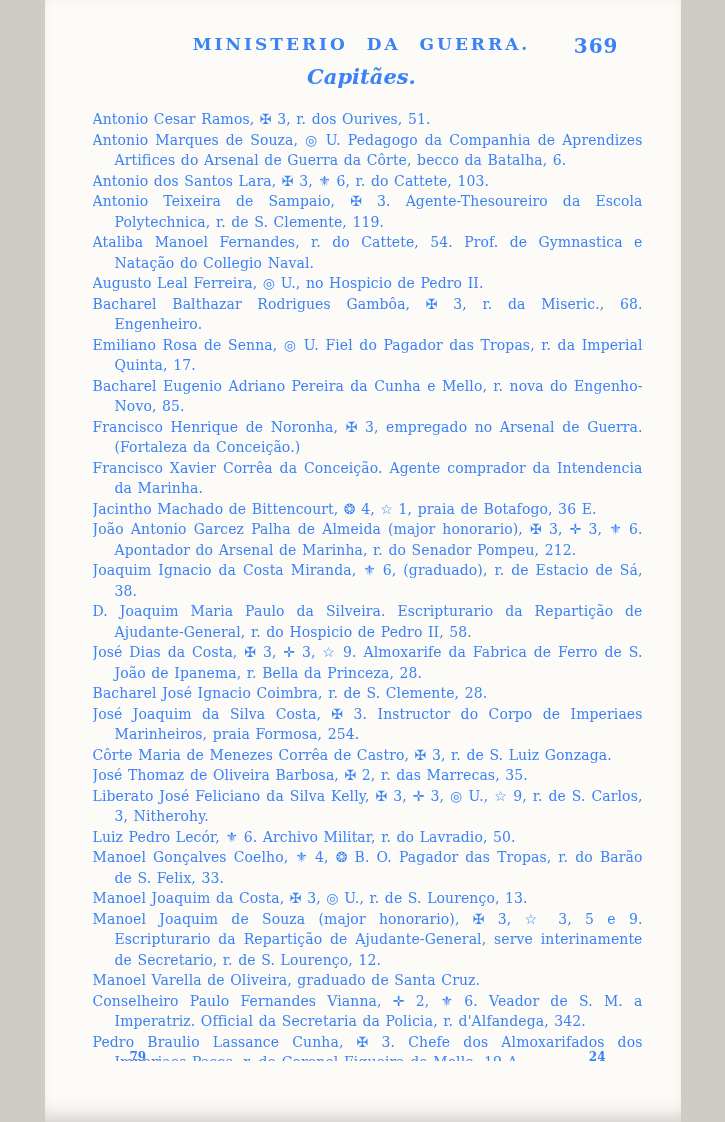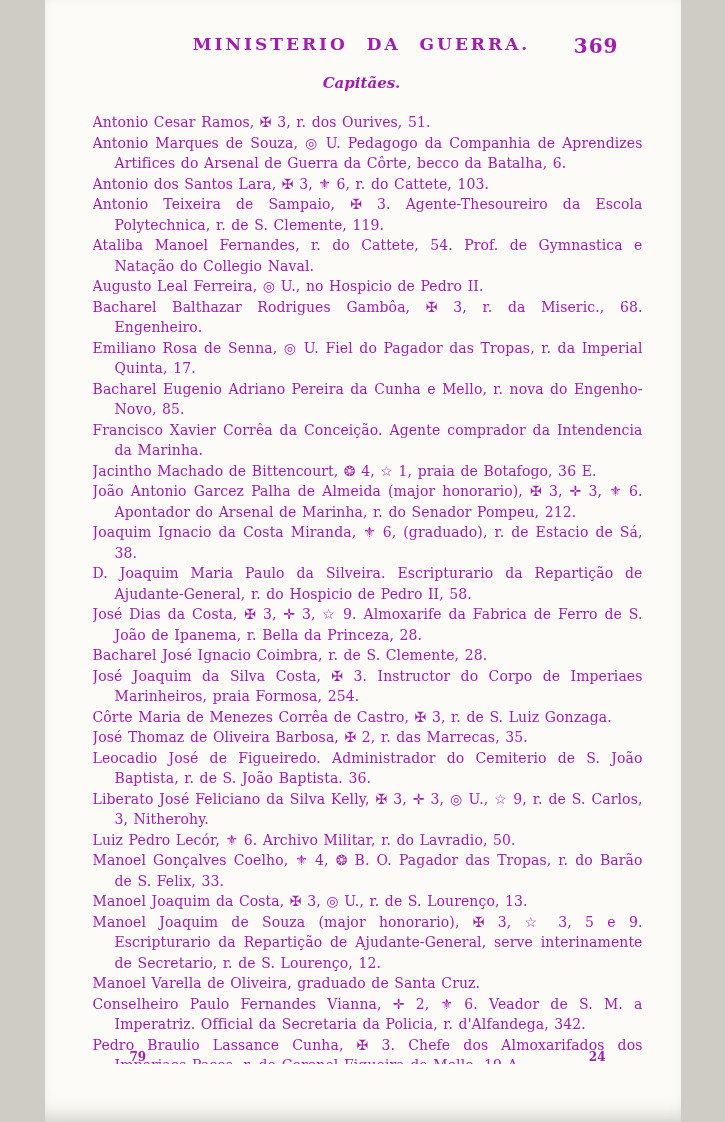--- a/index.html
+++ b/index.html
@@ -5,21 +5,21 @@
   html, body { margin: 0; padding: 0; background: #cfccc5; }
   .page {
     position: relative;
     width: 636px;
     height: 1122px;
     margin: 0 auto;
     background: #fcfbf7;
     box-sizing: border-box;
     padding: 34px 38px 0 36px;
     font-family: "DejaVu Serif", "Liberation Serif", serif;
-    color: #a21caf;
+    color: #3b82f6;
     box-shadow: inset 0 -16px 20px -12px rgba(60,55,45,0.25), inset 0 4px 10px -8px rgba(60,55,45,0.15);
     overflow: hidden;
   }
   .header { position: relative; text-align: center; height: 24px; }
   .title {
     display: inline-block;
     font-weight: bold;
     font-size: 17px;
     letter-spacing: 3px;
     word-spacing: 10px;
@@ -29,22 +29,22 @@
     right: 24px;
     top: 0;
     font-weight: bold;
     font-size: 20px;
     letter-spacing: 1px;
   }
   .section-title {
     text-align: center;
     font-style: italic;
     font-weight: bold;
-    font-size: 15px;
-    margin-top: 16px;
+    font-size: 21px;
+    margin-top: 6px;
   }
   .entries {
     margin-top: 20px;
     font-size: 14px;
     line-height: 20.5px;
     letter-spacing: 0.1px;
     word-spacing: 1px;
     height: 952px;
     overflow: hidden;
     margin-left: 12px;
@@ -82,31 +82,31 @@
   <div class="entries">
     <p class="entry">Antonio Cesar Ramos, ✠ 3, r. dos Ourives, 51.</p>
     <p class="entry">Antonio Marques de Souza, ◎ U. Pedagogo da Companhia de Aprendizes Artifices do Arsenal de Guerra da Côrte, becco da Batalha, 6.</p>
     <p class="entry">Antonio dos Santos Lara, ✠ 3, ⚜ 6, r. do Cattete, 103.</p>
     <p class="entry">Antonio Teixeira de Sampaio, ✠ 3. Agente-Thesoureiro da Escola Polytechnica, r. de S. Clemente, 119.</p>
     <p class="entry">Ataliba Manoel Fernandes, r. do Cattete, 54. Prof. de Gymnastica e Natação do Collegio Naval.</p>
     <p class="entry">Augusto Leal Ferreira, ◎ U., no Hospicio de Pedro II.</p>
     <p class="entry">Bacharel Balthazar Rodrigues Gambôa, ✠ 3, r. da Miseric., 68. Engenheiro.</p>
     <p class="entry">Emiliano Rosa de Senna, ◎ U. Fiel do Pagador das Tropas, r. da Imperial Quinta, 17.</p>
     <p class="entry">Bacharel Eugenio Adriano Pereira da Cunha e Mello, r. nova do Engenho-Novo, 85.</p>
+    <p class="entry">Francisco Henrique de Noronha, ✠ 3, empregado no Arsenal de Guerra. (Fortaleza da Conceição.)</p>
     <p class="entry">Francisco Xavier Corrêa da Conceição. Agente comprador da Intendencia da Marinha.</p>
     <p class="entry">Jacintho Machado de Bittencourt, ❂ 4, ☆ 1, praia de Botafogo, 36 E.</p>
     <p class="entry">João Antonio Garcez Palha de Almeida (major honorario), ✠ 3, ✛ 3, ⚜ 6. Apontador do Arsenal de Marinha, r. do Senador Pompeu, 212.</p>
     <p class="entry">Joaquim Ignacio da Costa Miranda, ⚜ 6, (graduado), r. de Estacio de Sá, 38.</p>
     <p class="entry">D. Joaquim Maria Paulo da Silveira. Escripturario da Repartição de Ajudante-General, r. do Hospicio de Pedro II, 58.</p>
     <p class="entry">José Dias da Costa, ✠ 3, ✛ 3, ☆ 9. Almoxarife da Fabrica de Ferro de S. João de Ipanema, r. Bella da Princeza, 28.</p>
     <p class="entry">Bacharel José Ignacio Coimbra, r. de S. Clemente, 28.</p>
     <p class="entry">José Joaquim da Silva Costa, ✠ 3. Instructor do Corpo de Imperiaes Marinheiros, praia Formosa, 254.</p>
     <p class="entry">Côrte Maria de Menezes Corrêa de Castro, ✠ 3, r. de S. Luiz Gonzaga.</p>
     <p class="entry">José Thomaz de Oliveira Barbosa, ✠ 2, r. das Marrecas, 35.</p>
-    <p class="entry">Leocadio José de Figueiredo. Administrador do Cemiterio de S. João Baptista, r. de S. João Baptista. 36.</p>
     <p class="entry">Liberato José Feliciano da Silva Kelly, ✠ 3, ✛ 3, ◎ U., ☆ 9, r. de S. Carlos, 3, Nitherohy.</p>
     <p class="entry">Luiz Pedro Lecór, ⚜ 6. Archivo Militar, r. do Lavradio, 50.</p>
     <p class="entry">Manoel Gonçalves Coelho, ⚜ 4, ❂ B. O. Pagador das Tropas, r. do Barão de S. Felix, 33.</p>
     <p class="entry">Manoel Joaquim da Costa, ✠ 3, ◎ U., r. de S. Lourenço, 13.</p>
     <p class="entry">Manoel Joaquim de Souza (major honorario), ✠ 3, ☆ 3, 5 e 9. Escripturario da Repartição de Ajudante-General, serve interinamente de Secretario, r. de S. Lourenço, 12.</p>
     <p class="entry">Manoel Varella de Oliveira, graduado de Santa Cruz.</p>
     <p class="entry">Conselheiro Paulo Fernandes Vianna, ✛ 2, ⚜ 6. Veador de S. M. a Imperatriz. Official da Secretaria da Policia, r. d'Alfandega, 342.</p>
     <p class="entry">Pedro Braulio Lassance Cunha, ✠ 3. Chefe dos Almoxarifados dos Imperiaes Paços, r. do Coronel Figueira de Mello, 19 A.</p>
   </div>
 

